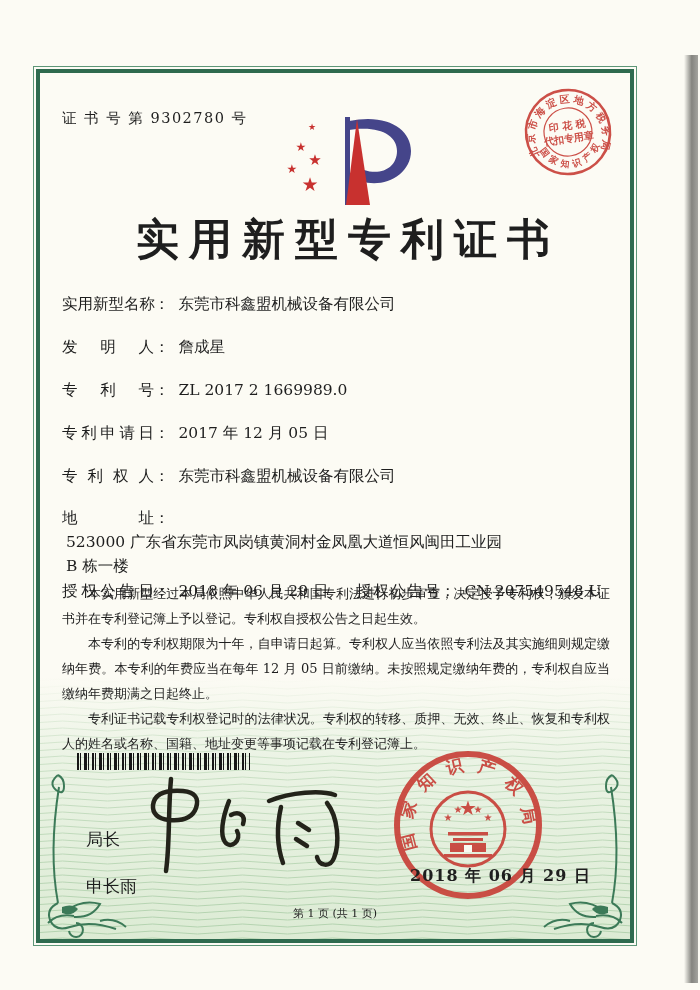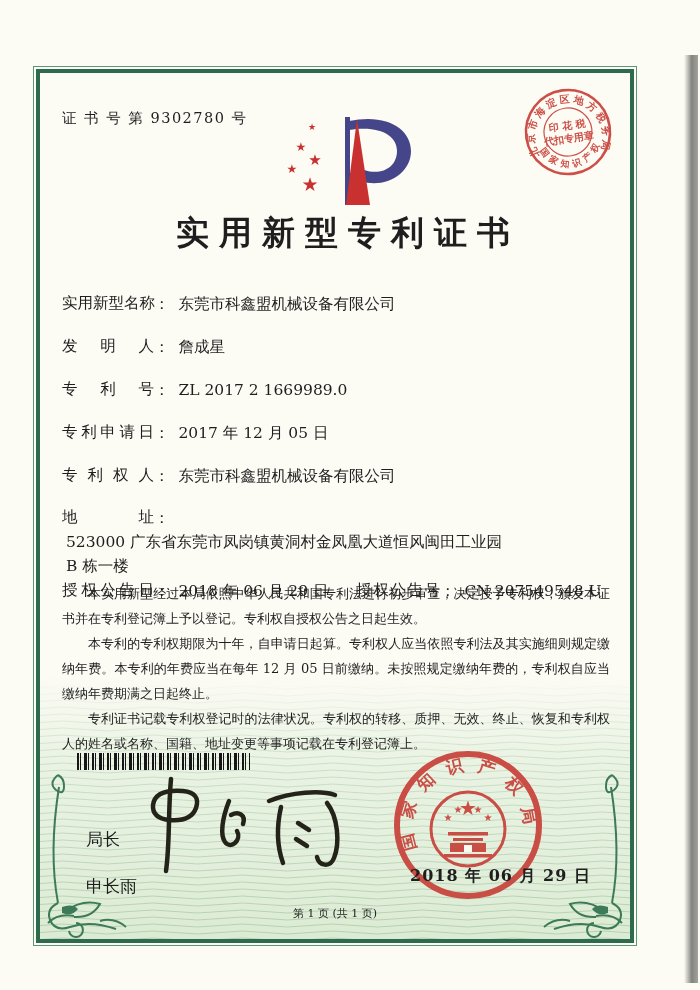--- a/index.html
+++ b/index.html
@@ -14,28 +14,28 @@
     border:1px solid #5d9677;padding:2px;box-sizing:border-box;background:#fcfbf4;}
   .frame2{position:relative;width:100%;height:100%;box-sizing:border-box;
     border:4px solid #2e6a4e;overflow:hidden;}
   
   .band{position:absolute;left:0;right:0;bottom:0;height:262px;z-index:0;}
   
   .content{position:absolute;inset:0;z-index:1;}
   .cert-no{position:absolute;top:36px;left:22px;font-size:14.5px;letter-spacing:1.5px;}
   .logo{position:absolute;top:40px;left:243px;width:132px;height:96px;}
   .title{position:absolute;top:138px;left:0;right:0;text-align:center;}
-  .title span{display:inline-block;transform:translateX(13px);font-size:33px;
+  .title span{display:inline-block;transform:translateX(13px);font-size:43px;
     font-weight:bold;letter-spacing:10px;}
   .stamp-top{position:absolute;top:11px;left:480px;width:96px;height:96px;opacity:.92;}
   .fields{position:absolute;top:218px;left:22px;right:16px;font-size:15.5px;}
   .frow{line-height:26px;margin-bottom:17px;white-space:nowrap;}
   .frow.addr{line-height:24px;margin-bottom:0;white-space:normal;}
   .flabel{display:inline-block;width:92px;text-align:justify;text-align-last:justify;
-    vertical-align:top;font-family:Liberation Mono, monospace;}
+    vertical-align:top;}
   .flabel.w5{width:84px;}
   .colon{display:inline-block;vertical-align:top;}
   .fvalue{display:inline-block;vertical-align:top;margin-left:4px;}
   .addr .fvalue{width:452px;}
   .row7{position:relative;}
   .grant-right{position:absolute;left:294px;top:0;}
   .paragraphs{position:absolute;top:508px;left:22px;right:20px;font-size:13px;
     line-height:25px;text-align:justify;}
   .paragraphs p{margin:0;text-indent:2em;}
   .barcode{position:absolute;top:680px;left:37px;width:173px;height:17px;

